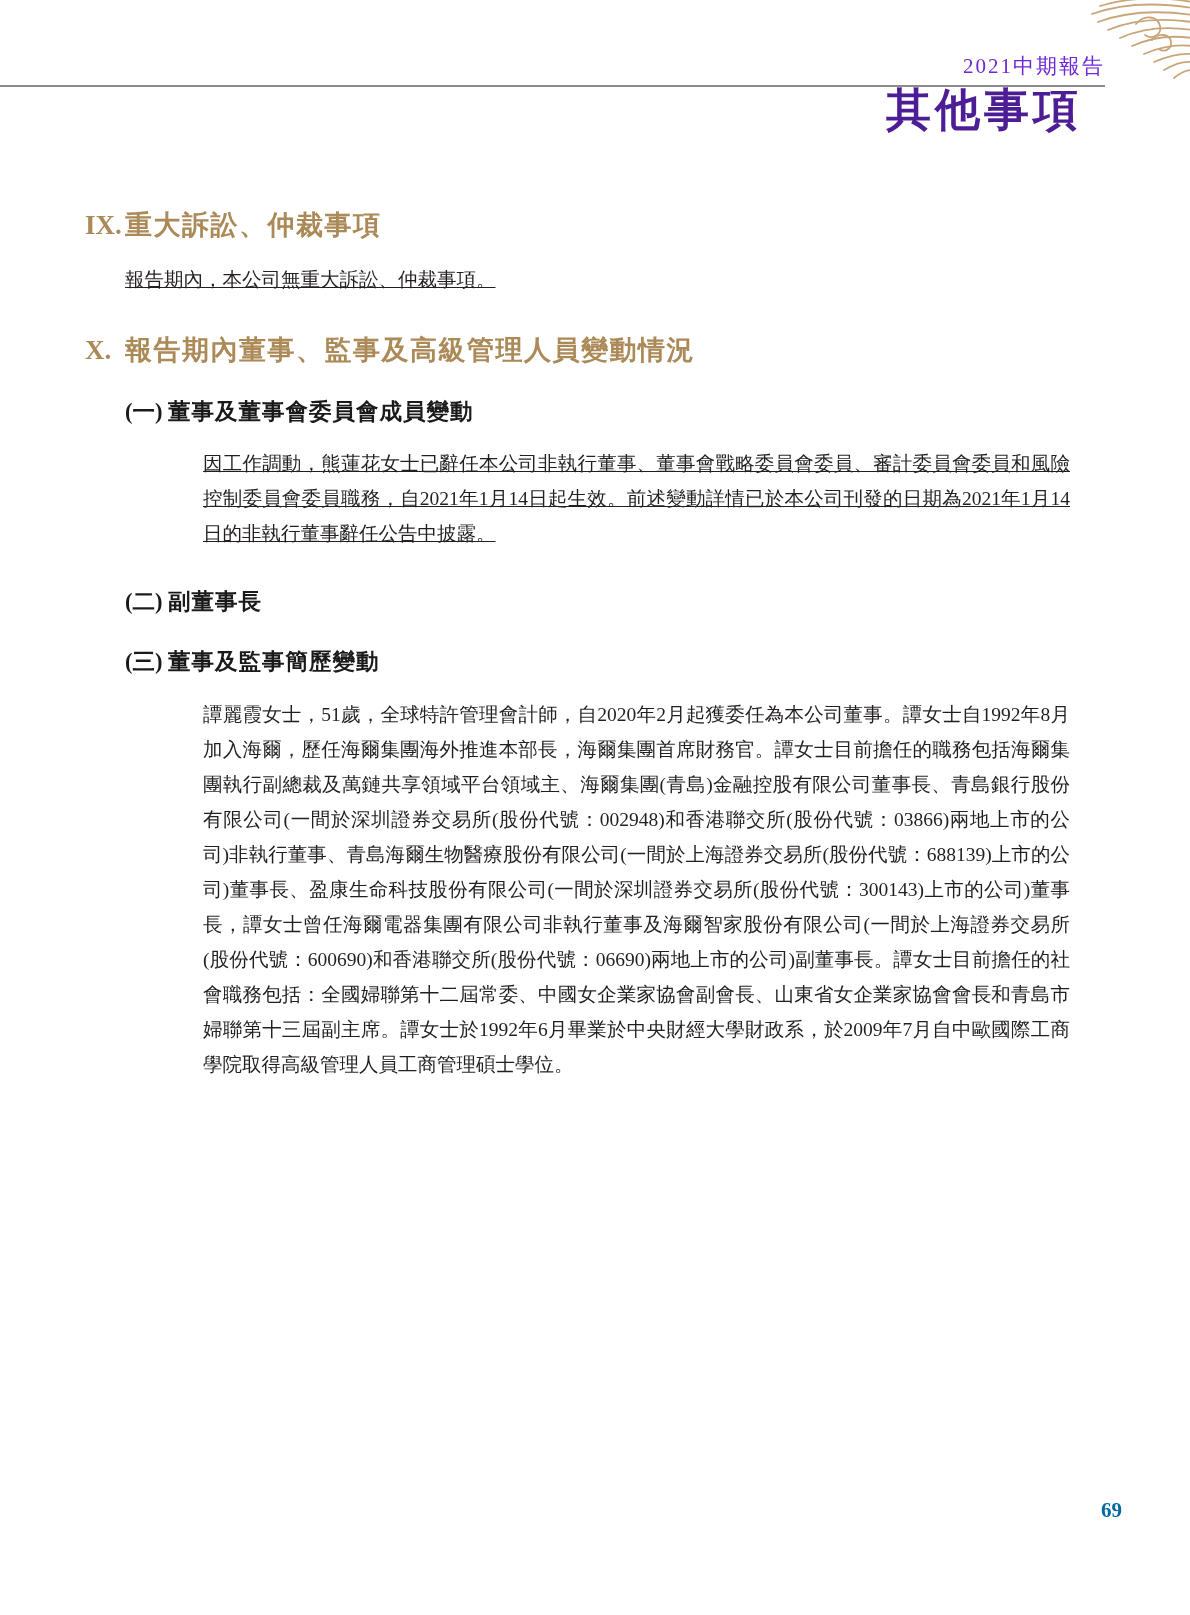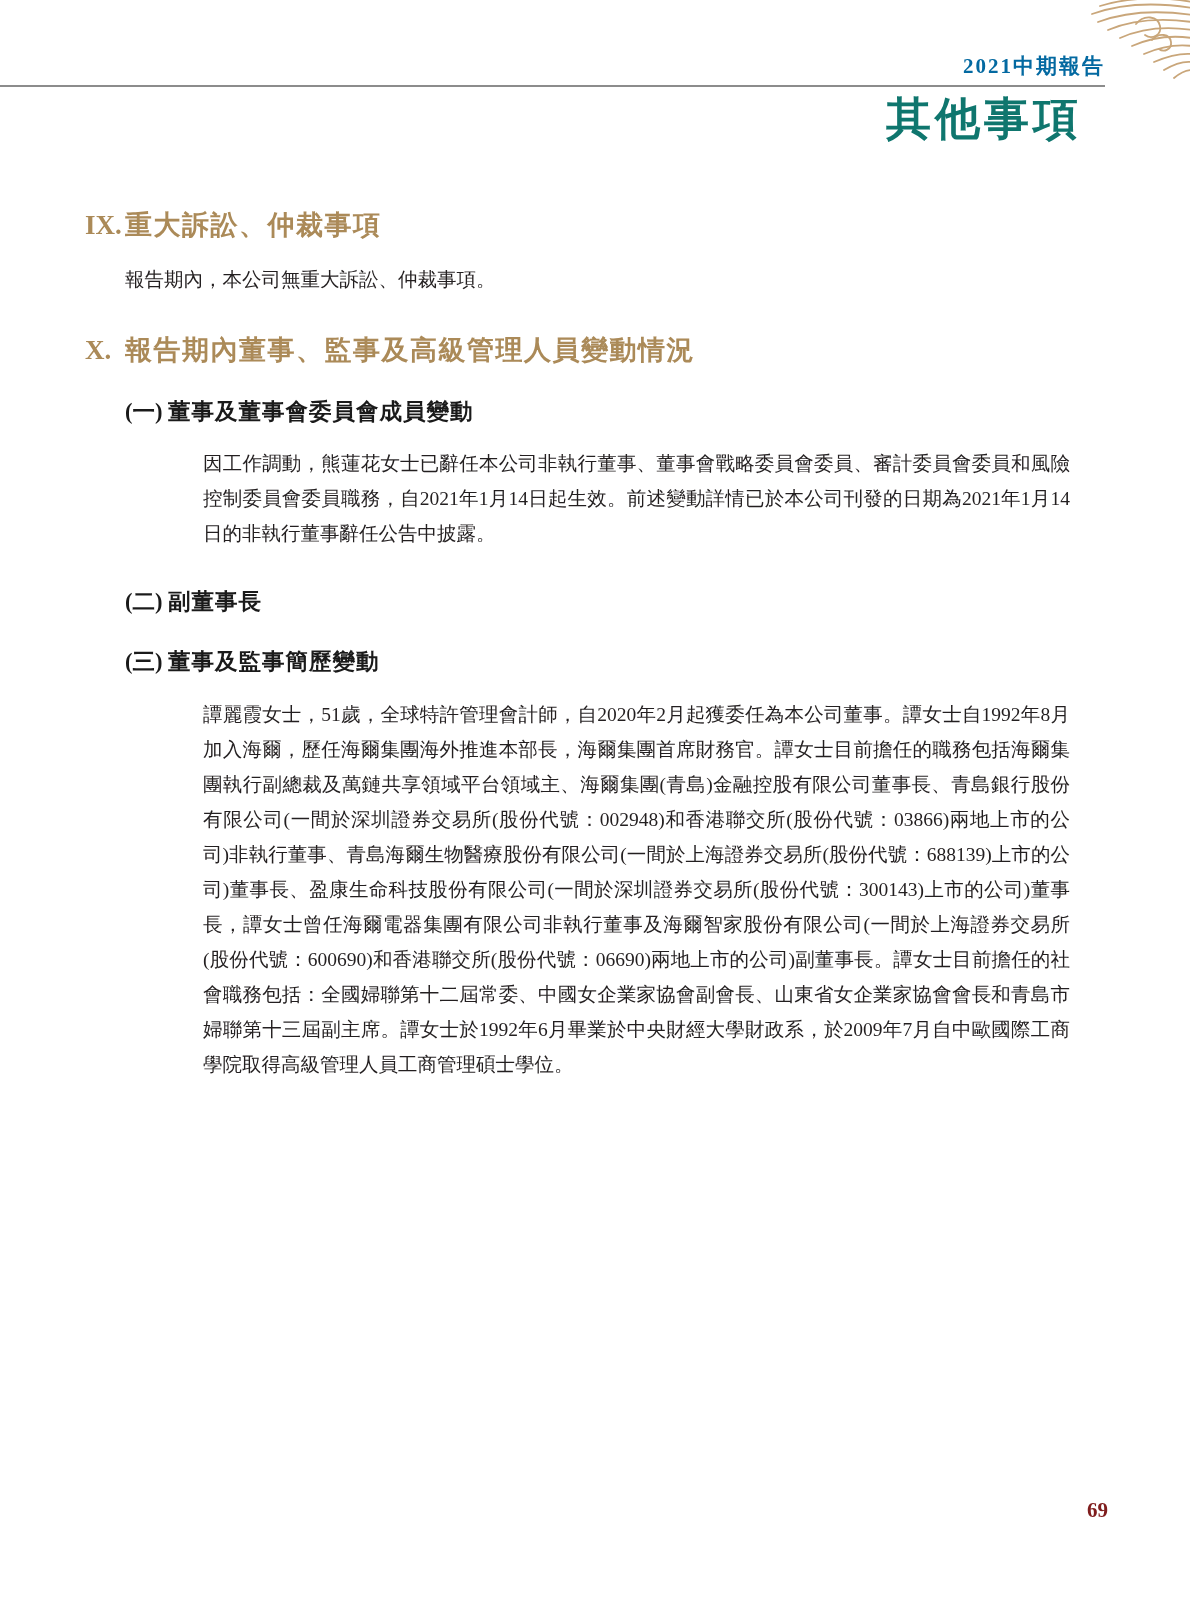--- a/index.html
+++ b/index.html
@@ -10,30 +10,30 @@
     color: #231f20;
     position: relative;
     overflow: hidden;
   }
   .page { position: absolute; inset: 0; }
 
   
   .wave-decor { position: absolute; top: 0; right: 0; width: 150px; height: 86px; }
   .report-title {
     position: absolute; top: 52px; right: 85px;
-    font-size: 21px; font-weight: bold; color: #0369a1;
+    font-size: 21px; font-weight: normal; color: #6d28d9;
     letter-spacing: 2px;
   }
   .header-rule {
     position: absolute; top: 85px; left: 0; width: 1105px; height: 0;
     border-top: 2px solid #8c8c8c;
   }
   .page-title {
-    position: absolute; top: 89px; right: 108px;
-    font-size: 45px; font-weight: bold; color: #0f766e;
+    position: absolute; top: 80px; right: 108px;
+    font-size: 45px; font-weight: bold; color: #4c1d95;
     letter-spacing: 4px;
     font-family: Liberation Mono, monospace;
   }
 
   
   .content { position: absolute; top: 208px; left: 85px; width: 985px; }
 
   .sec-heading {
     display: flex; align-items: baseline;
     color: #ab8a58; font-weight: bold; font-size: 27px;
@@ -52,29 +52,29 @@
   .para {
     font-size: 19.5px; line-height: 35px;
     text-align: justify; text-justify: inter-ideograph;
     color: #231f20;
   }
   .indent-1 { margin-left: 40px; }
   .indent-2 { margin-left: 118px; }
 
   
   .mb-head { margin-bottom: 14px; }
-  .mb-para { margin-bottom: 36px; }
+  .mb-para { margin-bottom: 36px; text-decoration: underline; }
   .mt-sec { margin-top: 34px; }
   .mt-sub { margin-top: 30px; }
   .gap-line { margin-bottom: 25px; }
 
   
   .page-number {
-    position: absolute; top: 1498px; right: 82px;
-    font-size: 21px; font-weight: bold; color: #7f1d1d;
+    position: absolute; top: 1498px; right: 68px;
+    font-size: 21px; font-weight: bold; color: #0369a1;
   }
 </style>
 </head>
 <body>
 
 <div class="page">
 
   <svg class="wave-decor" viewBox="0 0 150 86" fill="none" xmlns="http://www.w3.org/2000/svg">
     <g stroke="#c9a67a" stroke-width="1.8" fill="none" stroke-linecap="round">
       <path d="M60 6 C 85 -2, 120 -4, 152 2"></path>

